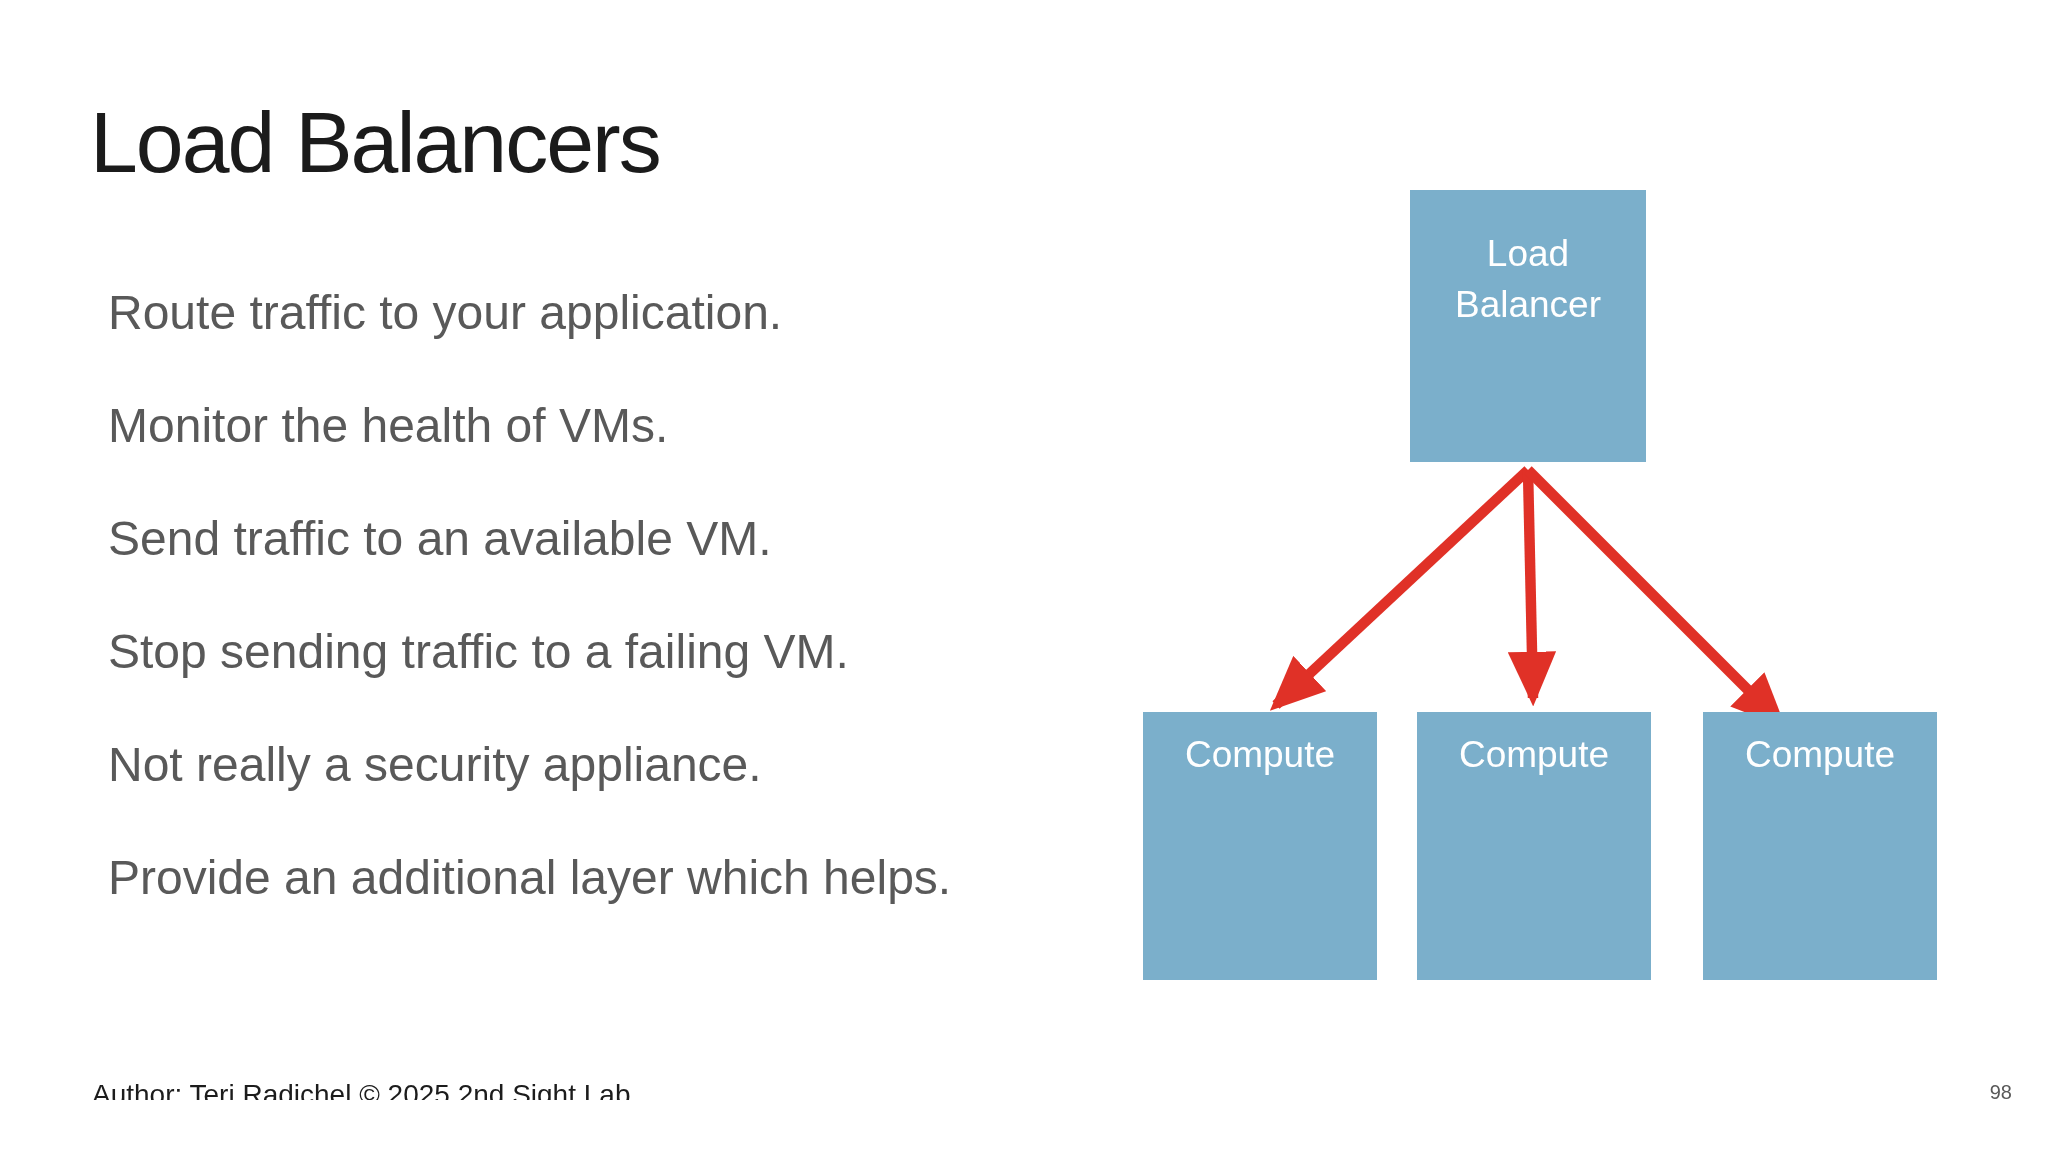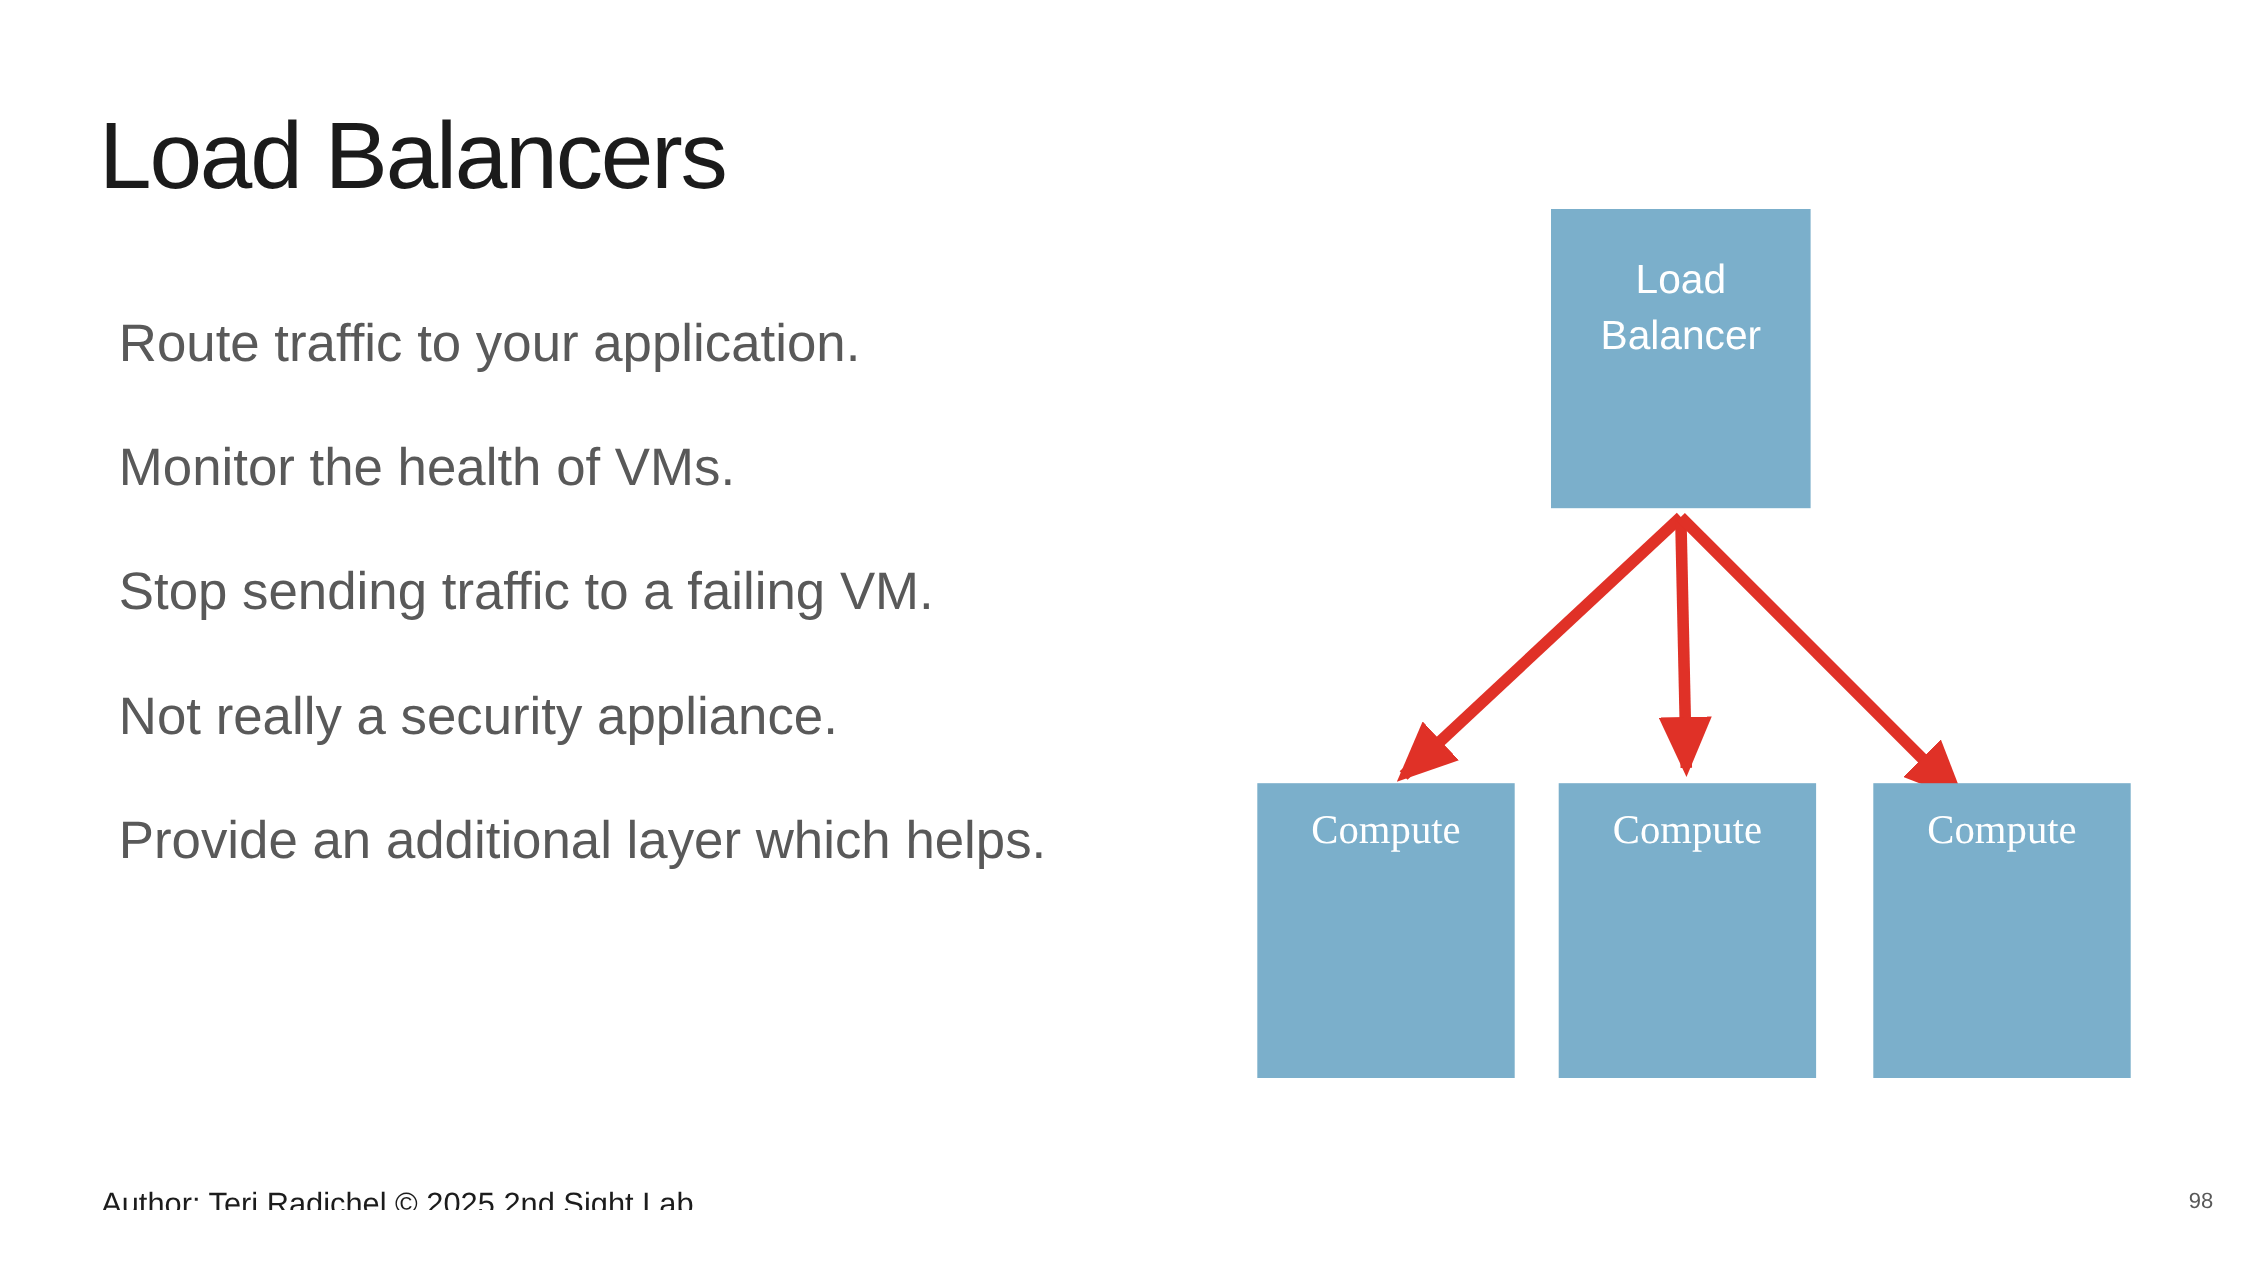--- a/index.html
+++ b/index.html
@@ -80,21 +80,20 @@
   .lb-box .box-label {
     font-size: 37px;
     line-height: 51px;
     margin-top: 26px;
   }
   .compute-box {
     top: 712px;
     width: 234px;
     height: 268px;
     padding-top: 20px;
-    font-family: Liberation Serif, serif;
   }
   .compute-box .box-label {
     font-size: 37px;
     line-height: 46px;
   }
   .compute-1 { left: 1143px; }
   .compute-2 { left: 1417px; }
   .compute-3 { left: 1703px; }
 
   
@@ -118,20 +117,21 @@
 </head>
 <body>
 
 <div class="slide">
 
   <div class="title">Load Balancers</div>
 
   <div class="bullets">
     <p>Route traffic to your application.</p>
     <p>Monitor the health of VMs.</p>
+    <p>Send traffic to an available VM.</p>
     <p>Stop sending traffic to a failing VM.</p>
     <p>Not really a security appliance.</p>
     <p>Provide an additional layer which helps.</p>
   </div>
 
   <div class="diagram-box lb-box">
     <div class="box-label">Load Balancer</div>
   </div>
 
   <svg class="arrows-svg" viewBox="0 0 2048 1152">

